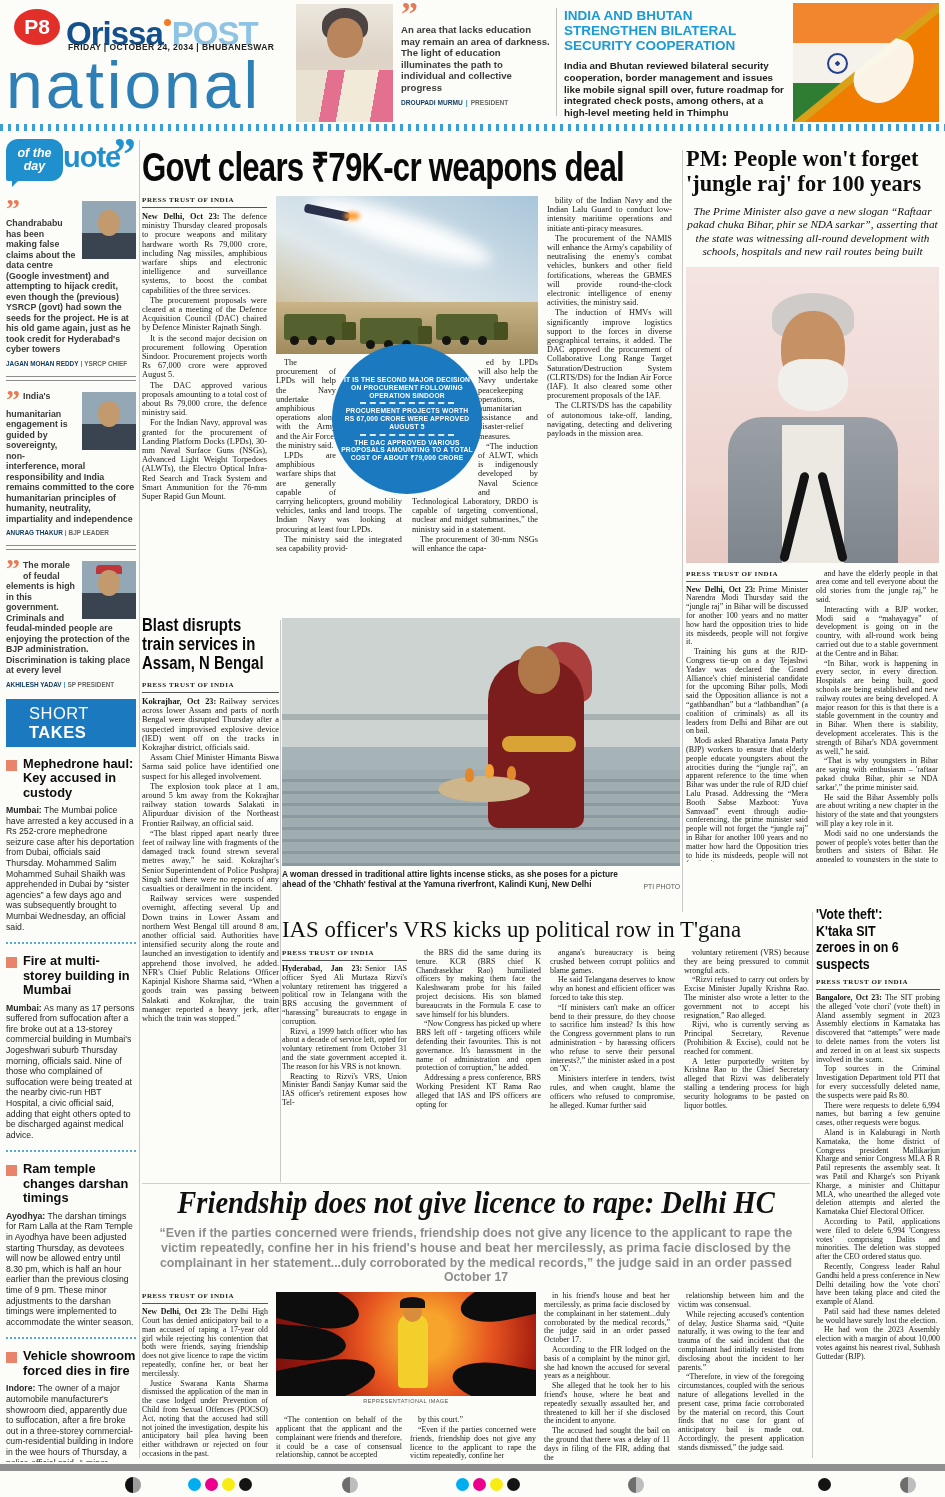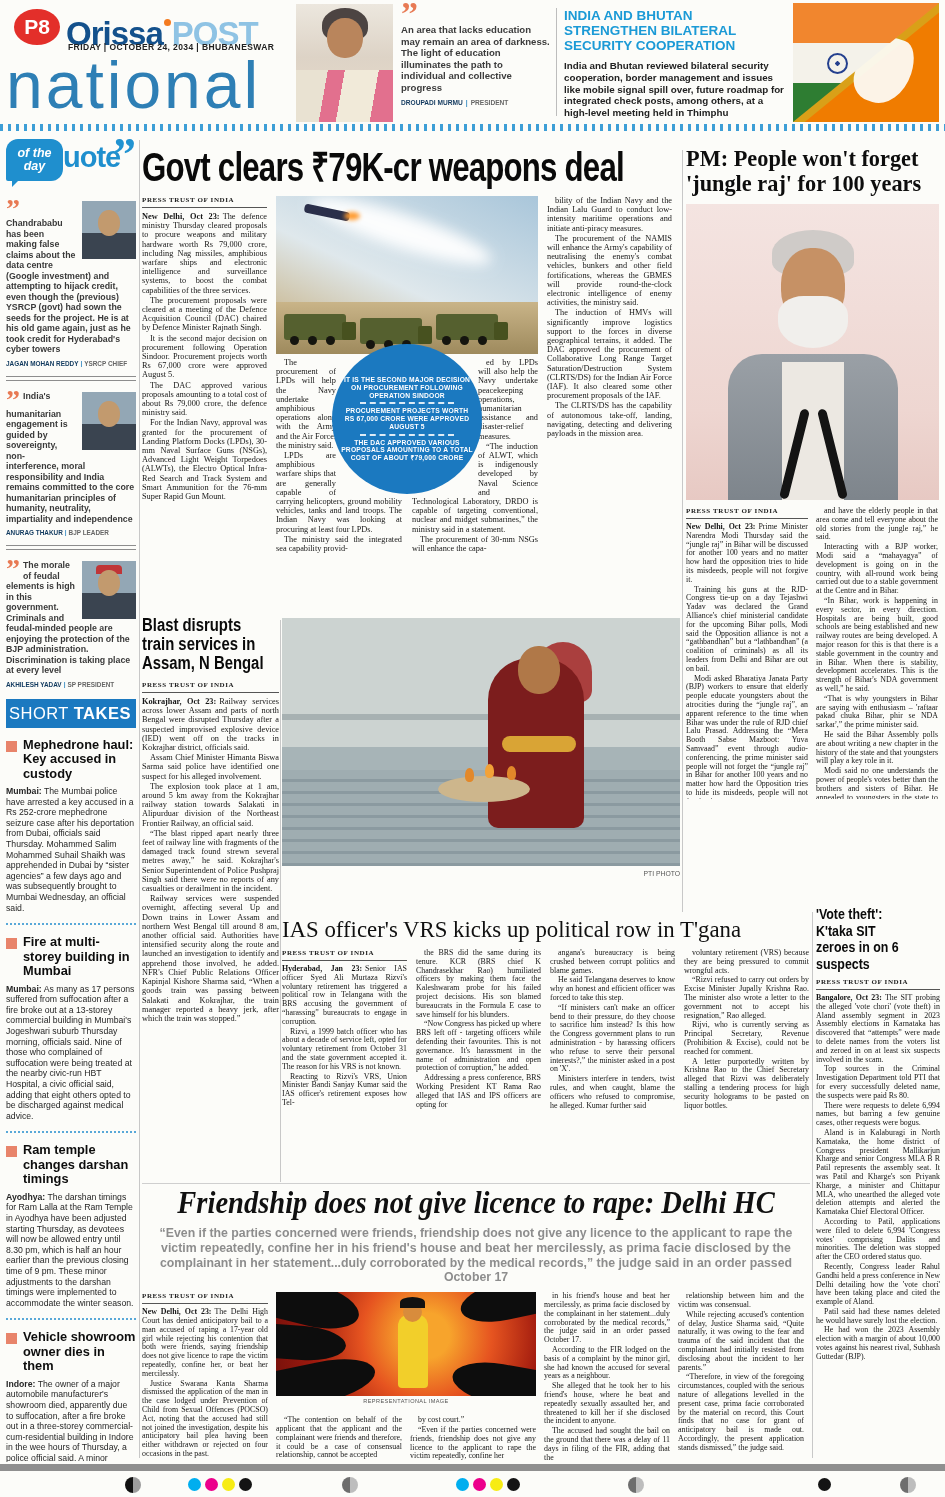--- a/index.html
+++ b/index.html
@@ -53,21 +53,21 @@
   .quote .q-open{float:left;color:#e87a54;font:800 28px/18px "Liberation Serif",serif;margin-right:3px;}
   .quote .q-photo{float:right;width:54px;height:58px;margin:1px 0 3px 5px;position:relative;overflow:hidden;
       background:linear-gradient(180deg,#93a7b5 0 55%,#3a4450 55% 100%);}
   .quote .q-photo .face{position:absolute;left:16px;top:9px;width:22px;height:26px;background:#c29a6e;border-radius:48%;}
   .quote .q-photo.cap:before{content:"";position:absolute;left:14px;top:4px;width:26px;height:9px;background:#c03537;border-radius:4px 4px 0 0;}
   .quote p{margin:0;font:700 8.8px/10.5px "Liberation Sans",sans-serif;color:#3a3a3a;}
   .q-attr{margin-top:5px;font:800 6.4px "Liberation Sans",sans-serif;color:#10395e;}
   .q-attr .sep{color:#2e86c1;margin:0 2px;}
   .q-attr .role{color:#666;}
   .q-sep{margin:9px 0;height:3px;border-top:1px solid #8d8d8d;border-bottom:1px solid #8d8d8d;}
-  .st-bar{margin-top:11px;background:#1b79c0;color:#fff;padding:5px 3px;font:400 16.5px "Liberation Sans",sans-serif;letter-spacing:.5px;}
+  .st-bar{margin-top:11px;background:#1b79c0;color:#fff;padding:5px 23px;font:400 16.5px "Liberation Sans",sans-serif;letter-spacing:.5px;}
   .st-bar b{font-weight:800;}
   .st-item{margin-top:10px;}
   .st-head{display:flex;gap:6px;}
   .st-bullet{width:11px;height:11px;background:#e8846b;margin-top:3px;flex:none;}
   .st-head h3{margin:0;font:800 12.8px/14.5px "Liberation Sans",sans-serif;color:#0d0d0d;}
   .st-item p{margin:5px 0 0 0;font:400 8.7px/10.6px "Liberation Sans",sans-serif;color:#262626;}
   .st-item p b{font-weight:800;}
   .st-sep{margin:10px 0 0 0;border-top:2px dotted #58a8d8;}
   
   .byline{font:700 7px "Liberation Serif",serif;letter-spacing:.6px;color:#222;
@@ -277,21 +277,21 @@
       <div class="st-head">
           <span class="st-bullet"></span>
           <h3>Ram temple changes darshan timings</h3>
         </div>
       <p><b>Ayodhya:</b> <span>The darshan timings for Ram Lalla at the Ram Temple in Ayodhya have been adjusted starting Thursday, as devotees will now be allowed entry until 8.30 pm, which is half an hour earlier than the previous closing time of 9 pm. These minor adjustments to the darshan timings were implemented to accommodate the winter season.</span></p>
     </div>
     <div class="st-sep"></div>
     <div class="st-item">
       <div class="st-head">
           <span class="st-bullet"></span>
-          <h3>Vehicle showroom owner dies in them</h3>
+          <h3>Vehicle showroom forced dies in fire</h3>
         </div>
       <p><b>Indore:</b> <span>The owner of a major automobile manufacturer's showroom died, apparently due to suffocation, after a fire broke out in a three-storey commercial-cum-residential building in Indore in the wee hours of Thursday, a police official said. A minor daughter of the deceased, Pravesh Agarwal was hospitalised after she inhaled smoke.</span></p>
     </div>
 
   </aside>
 
   <article class="weapons art body93">
     <h1>Govt clears ₹79K-cr weapons deal</h1>
     <div class="w-body">
       <div class="w-col">
@@ -352,20 +352,21 @@
             <p>The procurement of the NAMIS will enhance the Army's capability of neutralising the enemy's combat vehicles, bunkers and other field fortifications, whereas the GBMES will provide round-the-clock electronic intelligence of enemy activities, the ministry said.</p>
             <p>The induction of HMVs will significantly improve logistics support to the forces in diverse geographical terrains, it added. The DAC approved the procurement of Collaborative Long Range Target Saturation/Destruction System (CLRTS/DS) for the Indian Air Force (IAF). It also cleared some other procurement proposals of the IAF.</p>
             <p>The CLRTS/DS has the capability of autonomous take-off, landing, navigating, detecting and delivering payloads in the mission area.</p>
           </div>
         </div>
     </div>
   </article>
 
   <article class="pm art dense">
     <h1>PM: People won't forget 'jungle raj' for 100 years</h1>
+    <p class="standfirst">The Prime Minister also gave a new slogan “Raftaar pakad chuka Bihar, phir se NDA sarkar”, asserting that the state was witnessing all-round development with schools, hospitals and new rail routes being built</p>
     <div class="modi-photo">
       <div class="body"></div>
         <div class="kurta"></div>
         <div class="hair"></div>
         <div class="face"></div>
         <div class="beard"></div>
         <div class="mic1"></div>
         <div class="mic2"></div>
     </div>
     <div class="pm-body">
@@ -409,20 +410,21 @@
       <div class="haze"></div>
         <div class="water"></div>
         <div class="dupatta"></div>
         <div class="woman"></div>
         <div class="head"></div>
         <div class="gold"></div>
         <div class="plate"></div>
         <div class="flame"></div>
     </div>
     <figcaption class="chhath-cap">
+      <span>A woman dressed in traditional attire lights incense sticks, as she poses for a picture ahead of the 'Chhath' festival at the Yamuna riverfront, Kalindi Kunj, New Delhi</span>
       <span class="credit">PTI PHOTO</span>
     </figcaption>
   </figure>
 
   <article class="ias art dense">
     <h1>IAS officer's VRS kicks up political row in T'gana</h1>
     <div class="ias-body">
       <div class="ias-col">
         <div class="byline">PRESS TRUST OF INDIA</div>
         <p class="lead"><b>Hyderabad, Jan 23:</b><span>Senior IAS officer Syed Ali Murtaza Rizvi's voluntary retirement has triggered a political row in Telangana with the BRS accusing the government of “harassing” bureaucrats to engage in corruption.</span></p>
@@ -498,21 +500,21 @@
         </div>
         <div class="pocso-cap">REPRESENTATIONAL IMAGE</div>
         <div class="f-mid-cols">
           <div class="mcol">
               <div class="paras">
                 <p>“The contention on behalf of the applicant that the applicant and the complainant were friends and therefore, it could be a case of consensual relationship, cannot be accepted</p>
               </div>
             </div>
           <div class="mcol">
               <div class="paras">
-                <p>by cost court.”</p>
+                <p>by this court.”</p>
                 <p>“Even if the parties concerned were friends, friendship does not give any licence to the applicant to rape the victim repeatedly, confine her</p>
               </div>
             </div>
         </div>
       </div>
       <div class="f-col">
           <div class="paras">
             <p>in his friend's house and beat her mercilessly, as prima facie disclosed by the complainant in her statement...duly corroborated by the medical records,” the judge said in an order passed October 17.</p>
             <p>According to the FIR lodged on the basis of a complaint by the minor girl, she had known the accused for several years as a neighbour.</p>
             <p>She alleged that he took her to his friend's house, where he beat and repeatedly sexually assaulted her, and threatened to kill her if she disclosed the incident to anyone.</p>

